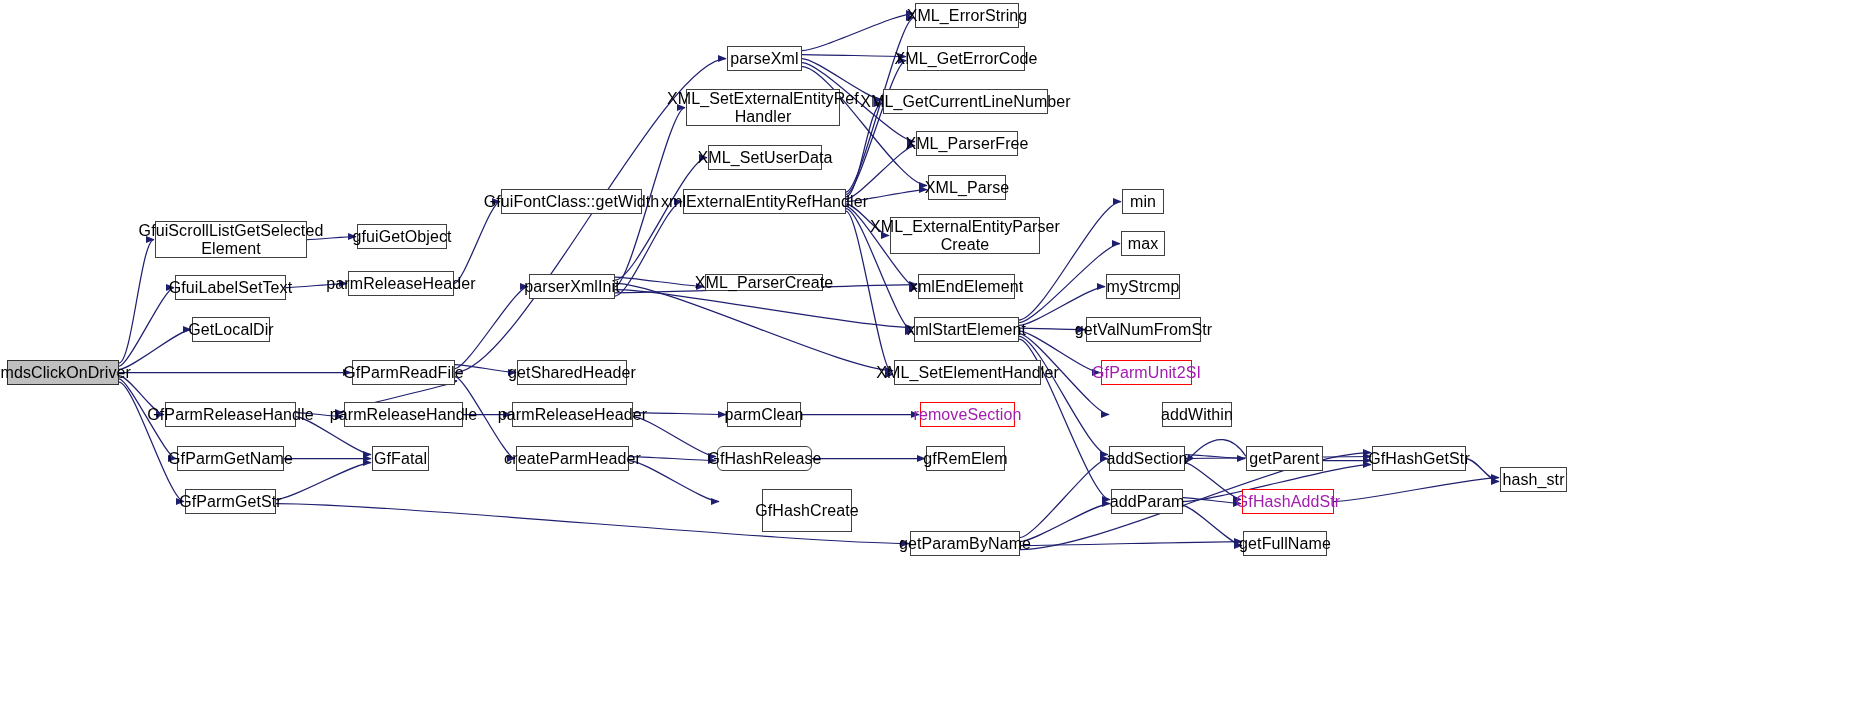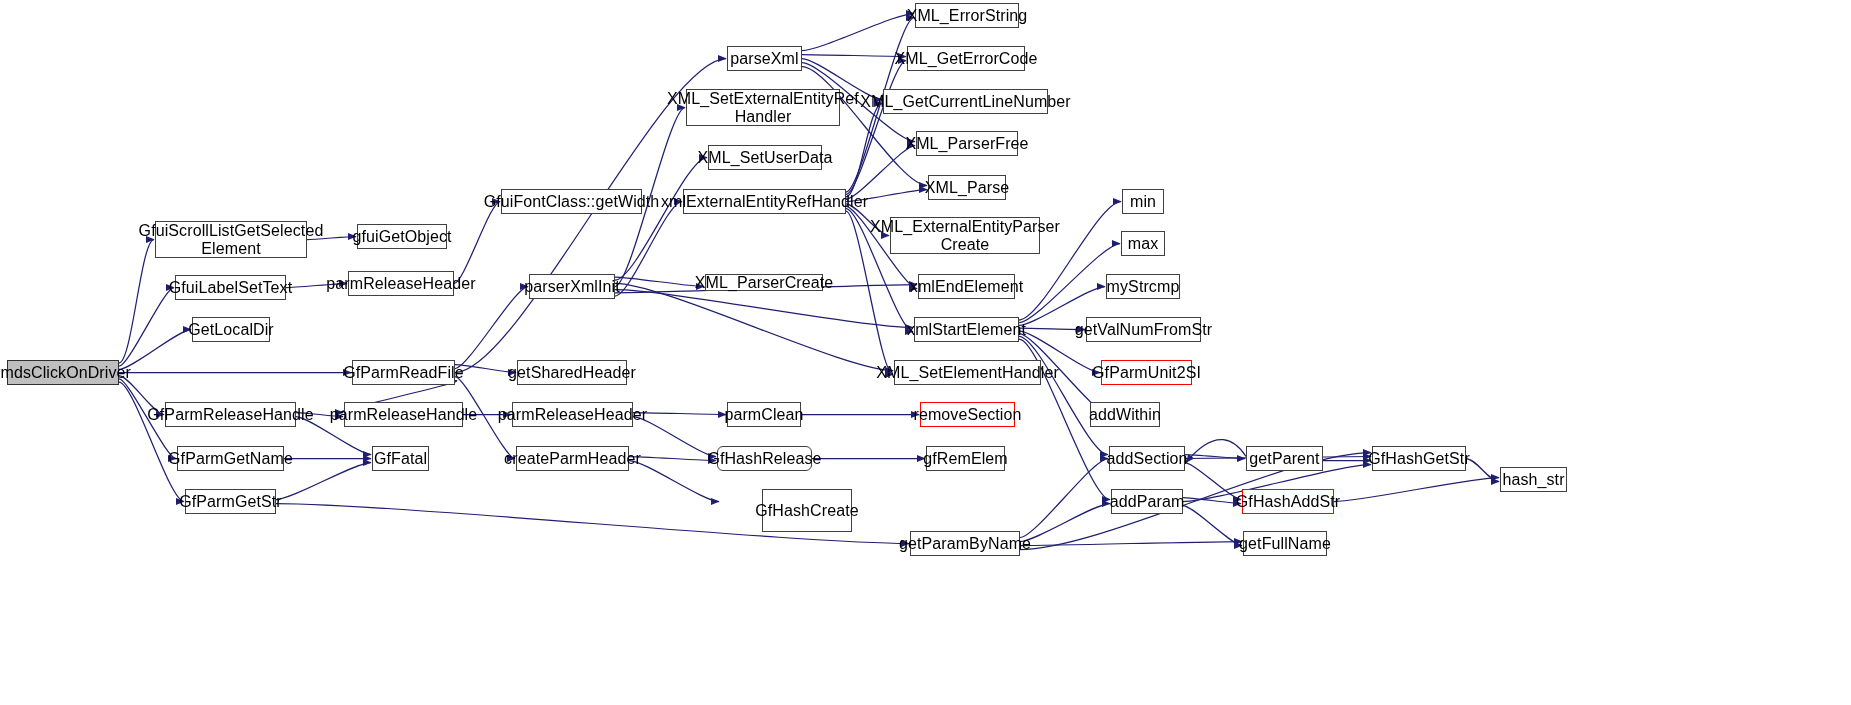--- a/index.html
+++ b/index.html
@@ -38,21 +38,21 @@
     letter-spacing: 0.1px;
     white-space: pre-line;
     padding: 0 3px;
   }
   .node.root {
     background: #bfbfbf;
     border-color: #303030;
   }
   .node.alert {
     border-color: #ff0000;
-    color: #000000;
+    color: #a21caf;
   }
 </style>
 </head>
 <body>
 
 <div id="canvas">
   <svg id="edge-layer" viewBox="0 0 1851 705" xmlns="http://www.w3.org/2000/svg">
     <defs>
       <marker id="arrowhead" viewBox="0 0 10 8" refX="9.2" refY="4" markerWidth="7.2" markerHeight="6" orient="auto-start-reverse">
         <path d="M0,0 L10,4 L0,8 z" fill="#1f1f70"></path>
@@ -170,21 +170,21 @@
       <div class="node" style="left: 914px; top: 317px; width: 105px; height: 25px;">xmlStartElement</div>
       <div class="node" style="left: 894px; top: 360px; width: 147px; height: 25px;">XML_SetElementHandler</div>
       <div class="node alert" style="left: 920px; top: 402px; width: 95px; height: 25px;">removeSection</div>
       <div class="node" style="left: 926px; top: 446px; width: 79px; height: 25px;">gfRemElem</div>
       <div class="node" style="left: 910px; top: 531px; width: 110px; height: 25px;">getParamByName</div>
       <div class="node" style="left: 1122px; top: 189px; width: 42px; height: 25px;">min</div>
       <div class="node" style="left: 1121px; top: 231px; width: 44px; height: 25px;">max</div>
       <div class="node" style="left: 1106px; top: 274px; width: 74px; height: 25px;">myStrcmp</div>
       <div class="node" style="left: 1086px; top: 317px; width: 115px; height: 25px;">getValNumFromStr</div>
       <div class="node alert" style="left: 1101px; top: 360px; width: 91px; height: 25px;">GfParmUnit2SI</div>
-      <div class="node" style="left: 1090px; top: 402px; width: 70px; height: 25px;">addWithin</div>
+      <div class="node" style="left: 1162px; top: 402px; width: 70px; height: 25px;">addWithin</div>
       <div class="node" style="left: 1109px; top: 446px; width: 76px; height: 25px;">addSection</div>
       <div class="node" style="left: 1111px; top: 489px; width: 72px; height: 25px;">addParam</div>
       <div class="node" style="left: 1246px; top: 446px; width: 77px; height: 25px;">getParent</div>
       <div class="node alert" style="left: 1242px; top: 489px; width: 92px; height: 25px;">GfHashAddStr</div>
       <div class="node" style="left: 1243px; top: 531px; width: 84px; height: 25px;">getFullName</div>
       <div class="node" style="left: 1372px; top: 446px; width: 94px; height: 25px;">GfHashGetStr</div>
       <div class="node" style="left: 1500px; top: 467px; width: 67px; height: 25px;">hash_str</div>
     </div>
 </div>
 

